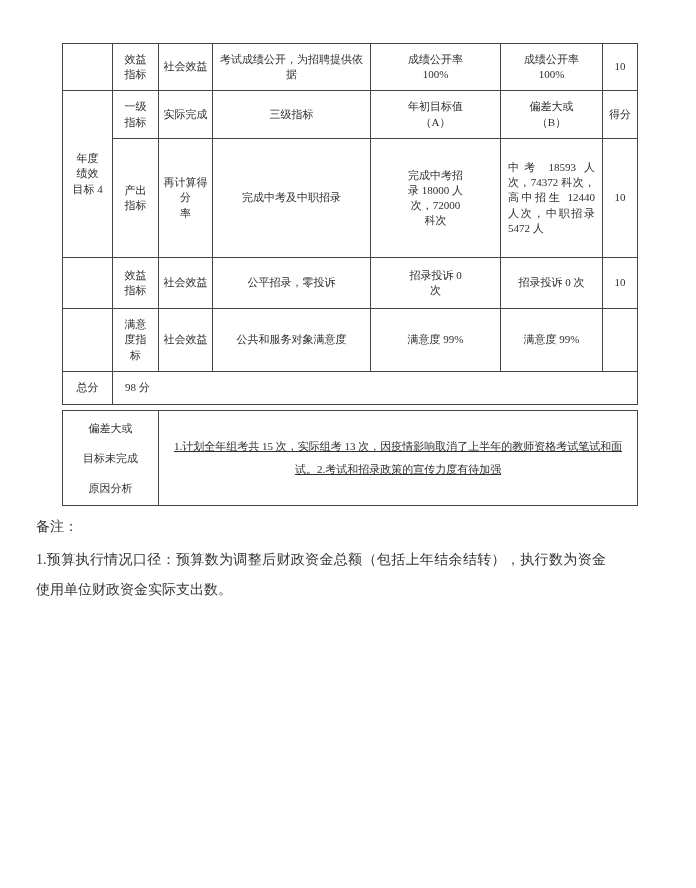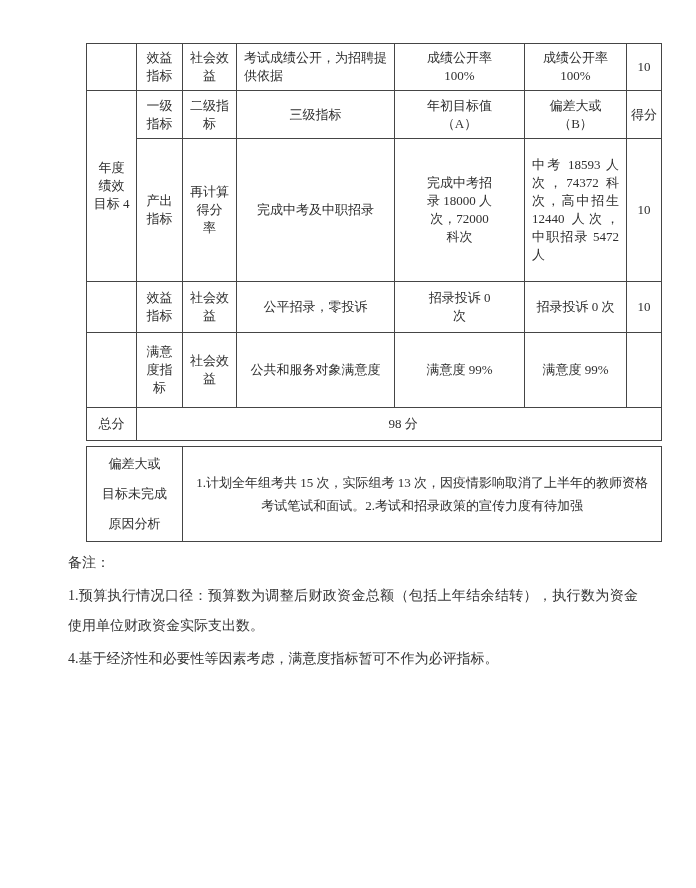--- a/index.html
+++ b/index.html
@@ -6,42 +6,42 @@
   body{
     width:696px;height:888px;overflow:hidden;
     background:#ffffff;
     font-family:"Liberation Serif","DejaVu Serif",serif;
     color:#2e2e2e;
   }
   .page{position:relative;width:696px;height:888px;}
   table{
     border-collapse:collapse;
     table-layout:fixed;
-    margin-left:86px;
-    font-size:13px;
+    margin-left:62px;
+    font-size:11px;
     line-height:1.38;
     color:#2e2e2e;
   }
   .score-table{margin-top:43px;width:575px;}
   .analysis-table{margin-top:5px;width:575px;border-radius:6px;}
   td{
     border:1px solid #454545;
     text-align:center;
     vertical-align:middle;
     padding:2px 4px;
     white-space:pre-line;
     overflow:hidden;
   }
-  td.left{text-align:left;padding:2px 7px;}
+  td.left{text-align:center;padding:2px 7px;}
   td.justify{text-align:justify;text-justify:inter-character;padding:17px 7px;}
-  td.total-value{text-align:center;padding-left:12px;}
+  td.total-value{text-align:left;padding-left:12px;}
   .analysis-table td.label{line-height:30px;}
-  .analysis-table td.content{line-height:23px;padding:2px 10px;}
+  .analysis-table td.content{line-height:23px;padding:2px 10px;text-decoration:underline;}
   .notes{
-    margin:6px 0 0 68px;
+    margin:6px 0 0 36px;
     width:570px;
     font-size:14px;
     color:#343434;
   }
   .notes p{
     margin:0 0 3px 0;
     line-height:30px;
     text-align:justify;
     text-justify:inter-character;
   }
@@ -73,21 +73,21 @@
       <td>成绩公开率
 100%</td>
       <td>10</td>
     </tr>
     <tr style="height:48px">
       <td rowspan="2">年度
 绩效
 目标 4</td>
       <td>一级
 指标</td>
-      <td>二级指标</td>
+      <td>实际完成</td>
       <td>三级指标</td>
       <td>年初目标值
 （A）</td>
       <td>偏差大或
 （B）</td>
       <td>得分</td>
     </tr>
     <tr style="height:119px">
       <td>产出
 指标</td>
@@ -105,21 +105,21 @@
       <td></td>
       <td>效益
 指标</td>
       <td>社会效益</td>
       <td>公平招录，零投诉</td>
       <td>招录投诉 0
 次</td>
       <td>招录投诉 0 次</td>
       <td>10</td>
     </tr>
-    <tr style="height:75px">
+    <tr style="height:63px">
       <td></td>
       <td>满意
 度指
 标</td>
       <td>社会效益</td>
       <td>公共和服务对象满意度</td>
       <td>满意度 99%</td>
       <td>满意度 99%</td>
       <td></td>
     </tr>
@@ -141,16 +141,15 @@
 目标未完成
 原因分析</td>
       <td class="content">1.计划全年组考共 15 次，实际组考 13 次，因疫情影响取消了上半年的教师资格考试笔试和面试。2.考试和招录政策的宣传力度有待加强</td>
     </tr>
   </tbody>
     </table>
 
   <div class="notes">
     <p>备注：</p>
     <p>1.预算执行情况口径：预算数为调整后财政资金总额（包括上年结余结转），执行数为资金使用单位财政资金实际支出数。</p>
-    <p>4.基于经济性和必要性等因素考虑，满意度指标暂可不作为必评指标。</p>
   </div>
 
 </div>
 
 </body></html>

